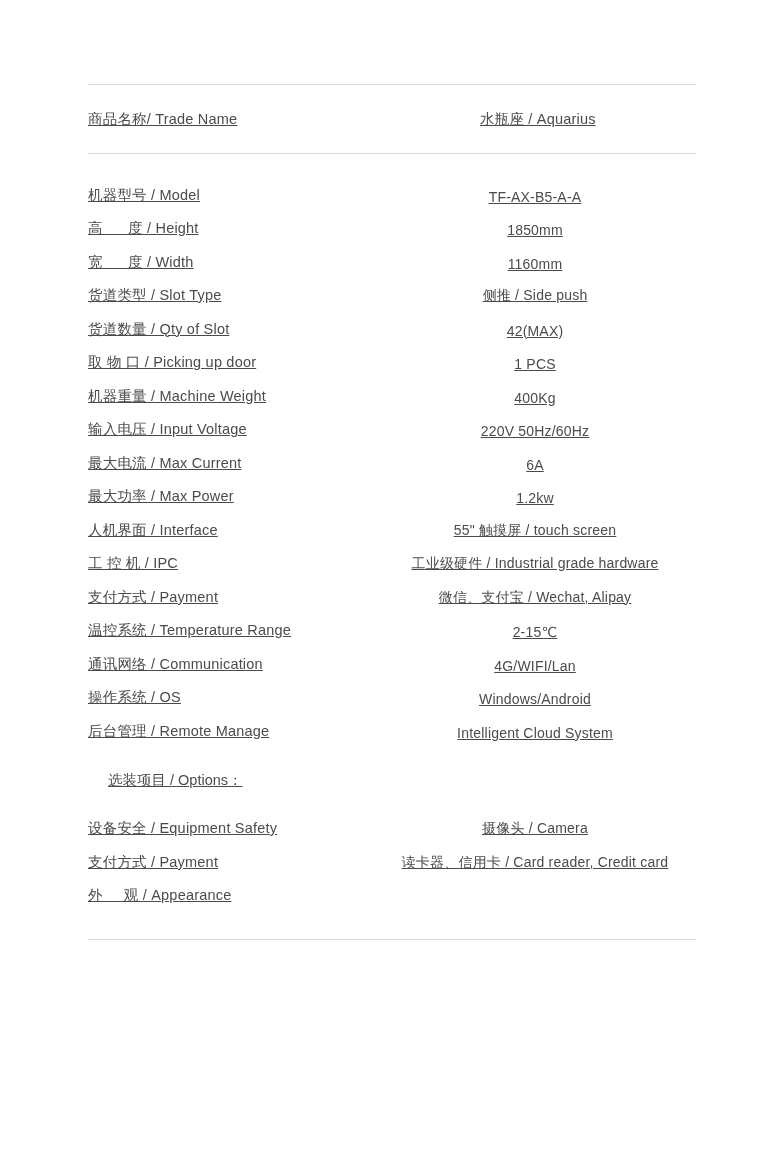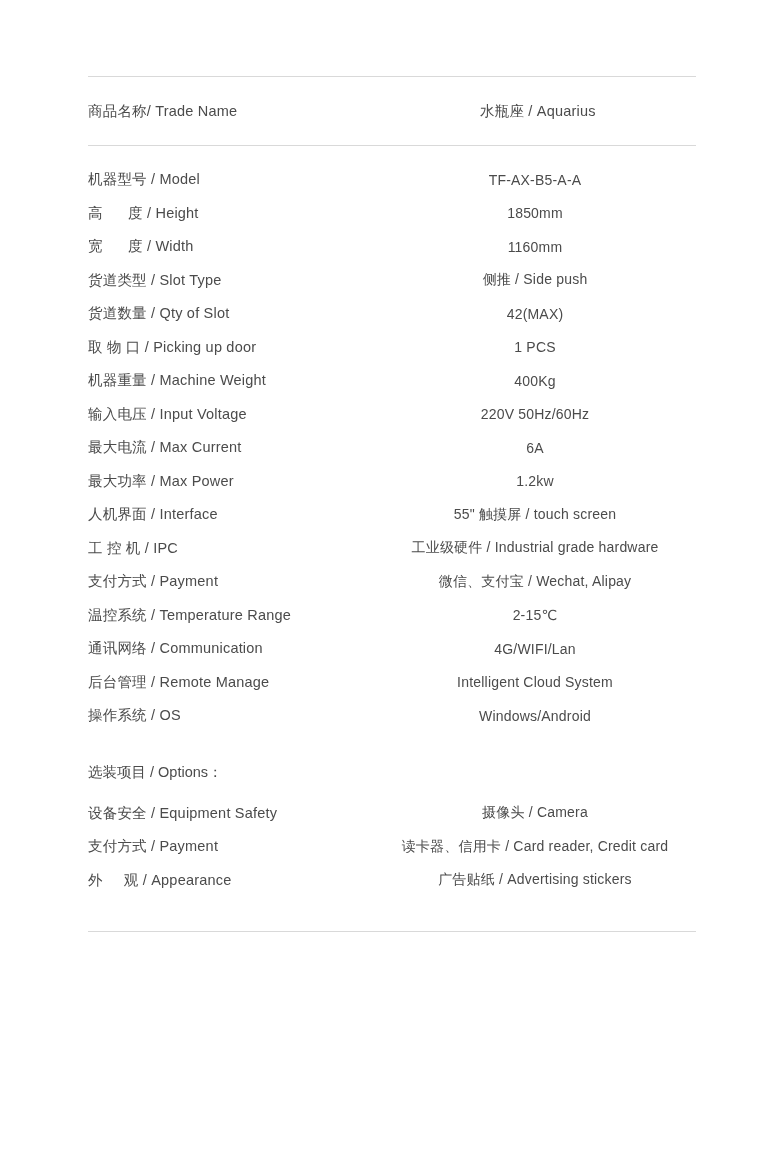--- a/index.html
+++ b/index.html
@@ -16,32 +16,33 @@
   }
   .sheet {
     position: relative;
     width: 783px;
     height: 1174px;
     box-sizing: border-box;
   }
   .content {
     position: absolute;
     left: 88px;
-    top: 76px;
+    top: 84px;
     width: 608px;
+    text-decoration: underline;
   }
   .rule {
     height: 1px;
     background: #d9d9d9;
     width: 100%;
   }
   .rule.top { margin-bottom: 0; }
   .spec-row {
     display: flex;
-    align-items: center;
+    align-items: flex-end;
     height: 33.5px;
   }
   .spec-row .label {
     width: 300px;
     flex: 0 0 300px;
     font-size: 14.5px;
     color: #4b4b4b;
     letter-spacing: 0.2px;
     white-space: pre;
   }
@@ -65,20 +66,21 @@
     text-align: left;
     padding-left: 92px;
   }
   .group-gap {
     height: 17px;
   }
   .section-title {
     height: 34px;
     display: flex;
     align-items: baseline;
+    margin-left: 20px;
   }
   .section-title .label {
     width: 300px;
     flex: 0 0 300px;
     font-size: 14.5px;
     color: #4b4b4b;
   }
   .options-gap {
     height: 30px;
   }
@@ -160,45 +162,44 @@
     </div>
     <div class="spec-row">
       <div class="label">温控系统 / Temperature Range</div>
       <div class="value">2-15℃</div>
     </div>
     <div class="spec-row">
       <div class="label">通讯网络 / Communication</div>
       <div class="value">4G/WIFI/Lan</div>
     </div>
     <div class="spec-row">
+      <div class="label">操作系统 / OS</div>
+      <div class="value">Windows/Android</div>
+    </div>
+    <div class="spec-row">
       <div class="label">后台管理 / Remote Manage</div>
       <div class="value">Intelligent Cloud System</div>
-    </div>
-    <div class="spec-row">
-      <div class="label">操作系统 / OS</div>
-      <div class="value">Windows/Android</div>
     </div>
 
     <div class="options-gap"></div>
 
     <div class="section-title">
       <div class="label">选装项目 / Options：</div>
     </div>
 
     <div class="spec-row opt-row">
       <div class="label">设备安全 / Equipment Safety</div>
       <div class="value">摄像头 / Camera</div>
     </div>
     <div class="spec-row opt-row">
       <div class="label">支付方式 / Payment</div>
       <div class="value">读卡器、信用卡 / Card reader, Credit card</div>
     </div>
     <div class="spec-row opt-row">
       <div class="label">外     观 / Appearance</div>
-      <div class="value">广告贴纸 / Advertising stickers</div>
     </div>
 
     <div class="bottom-rule-wrap">
       <div class="rule"></div>
     </div>
 
   </div>
 </div>
 
 </body></html>

